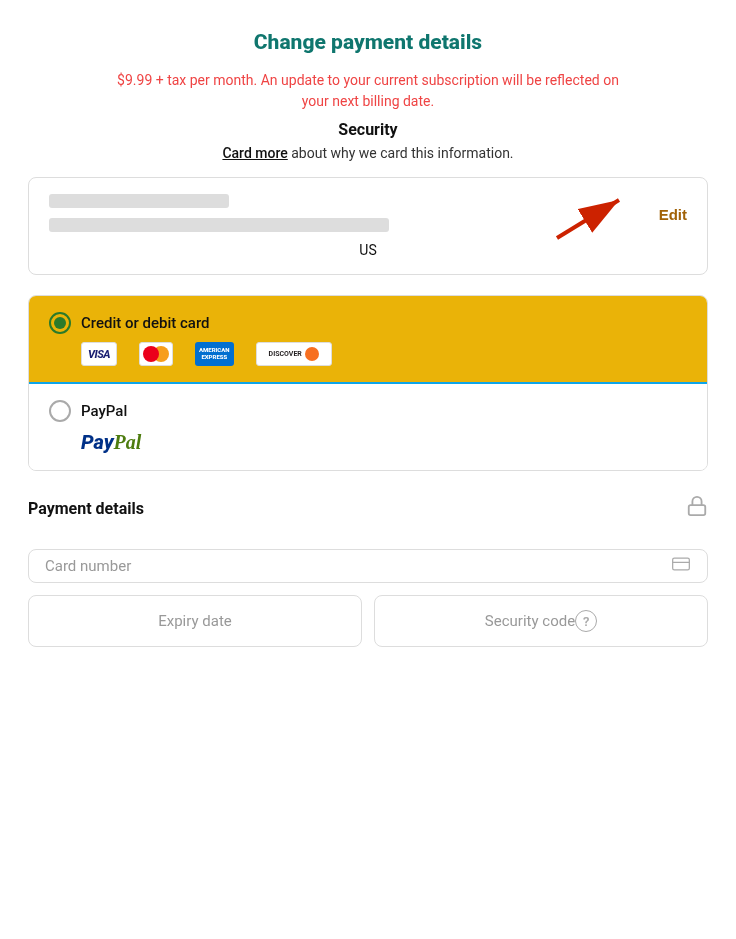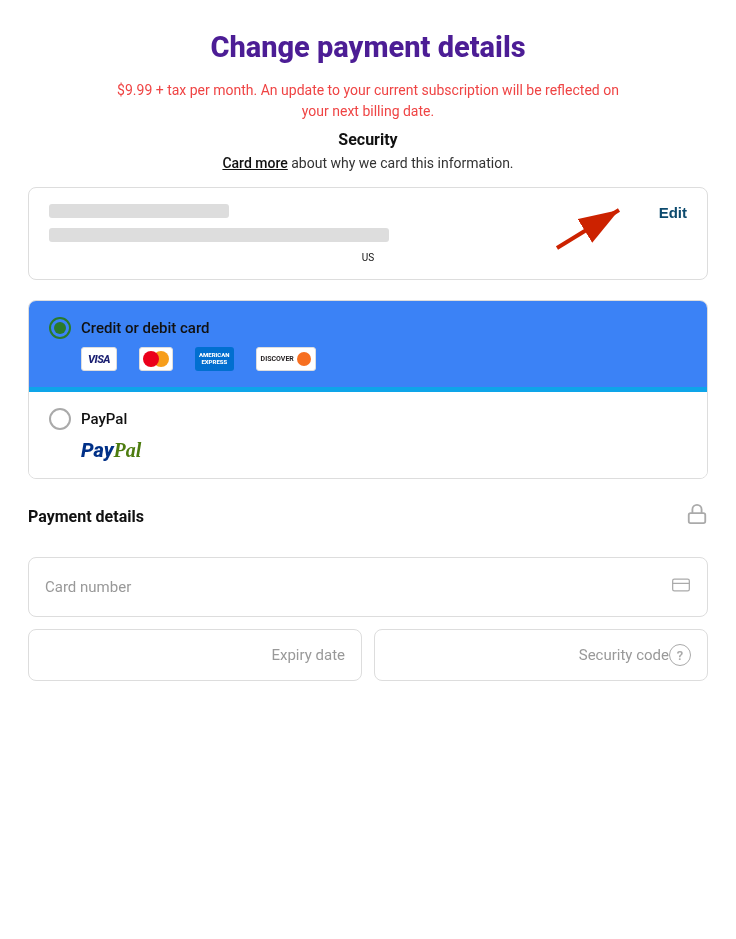--- a/index.html
+++ b/index.html
@@ -21,23 +21,23 @@
 
     .container {
       width: 100%;
       max-width: 680px;
       display: flex;
       flex-direction: column;
       align-items: center;
     }
 
     .page-title {
-      font-size: 29px;
+      font-size: 21px;
       font-weight: 800;
-      color: #4c1d95;
+      color: #0f766e;
       text-align: right;
       margin-bottom: 16px;
     }
 
     .subtitle {
       font-size: 14px;
       color: #ef4444;
       text-align: center;
       line-height: 1.5;
       margin-bottom: 8px;
@@ -83,31 +83,31 @@
 
     .address-field-redacted.short {
       width: 180px;
     }
 
     .address-field-redacted.long {
       width: 340px;
     }
 
     .address-country {
-      font-size: 10px;
+      font-size: 14px;
       color: #111;
       text-align: center;
       margin-top: 4px;
     }
 
     .edit-button {
       position: absolute;
-      top: 16px;
+      top: 28px;
       right: 20px;
-      color: #0c4a6e;
+      color: #a16207;
       font-size: 15px;
       font-weight: 600;
       cursor: pointer;
       background: none;
       border: none;
       text-decoration: none;
     }
 
     .arrow-container {
       position: absolute;
@@ -120,22 +120,22 @@
     .payment-methods-box {
       width: 100%;
       border: 1px solid #ddd;
       border-radius: 8px;
       overflow: hidden;
       margin-bottom: 24px;
     }
 
     .payment-option {
       padding: 16px 20px;
-      background: #3b82f6;
-      border-bottom: 5px solid #0ea5e9;
+      background: #eab308;
+      border-bottom: 2px solid #0ea5e9;
     }
 
     .payment-option:last-child {
       border-bottom: none;
       background: #fff;
     }
 
     .payment-option-header {
       display: flex;
       align-items: center;
@@ -239,21 +239,21 @@
       display: flex;
       flex-direction: column;
       align-items: center;
       justify-content: center;
       line-height: 1.1;
     }
 
     .discover-icon {
       background: #fff;
       border: 1px solid #ddd;
-      padding: 2px 4px;
+      padding: 2px 12px;
       display: flex;
       align-items: center;
       gap: 3px;
       height: 24px;
     }
 
     .discover-text {
       font-size: 7px;
       font-weight: 700;
       color: #231f20;
@@ -303,21 +303,21 @@
 
     .lock-icon {
       color: #aaa;
       font-size: 18px;
     }
 
     .input-field {
       width: 100%;
       border: 1px solid #ddd;
       border-radius: 8px;
-      padding: 17px 16px;
+      padding: 4px 16px;
       font-size: 15px;
       color: #999;
       background: #fff;
       outline: none;
       display: flex;
       align-items: center;
       justify-content: space-between;
       margin-bottom: 12px;
     }
 
@@ -330,21 +330,21 @@
     .input-half {
       flex: 1;
       border: 1px solid #ddd;
       border-radius: 8px;
       padding: 14px 16px;
       font-size: 15px;
       color: #999;
       background: #fff;
       display: flex;
       align-items: center;
-      justify-content: flex-end;
+      justify-content: center;
     }
 
     .card-icon-placeholder {
       color: #aaa;
       font-size: 16px;
     }
 
     .help-icon {
       width: 22px;
       height: 22px;

